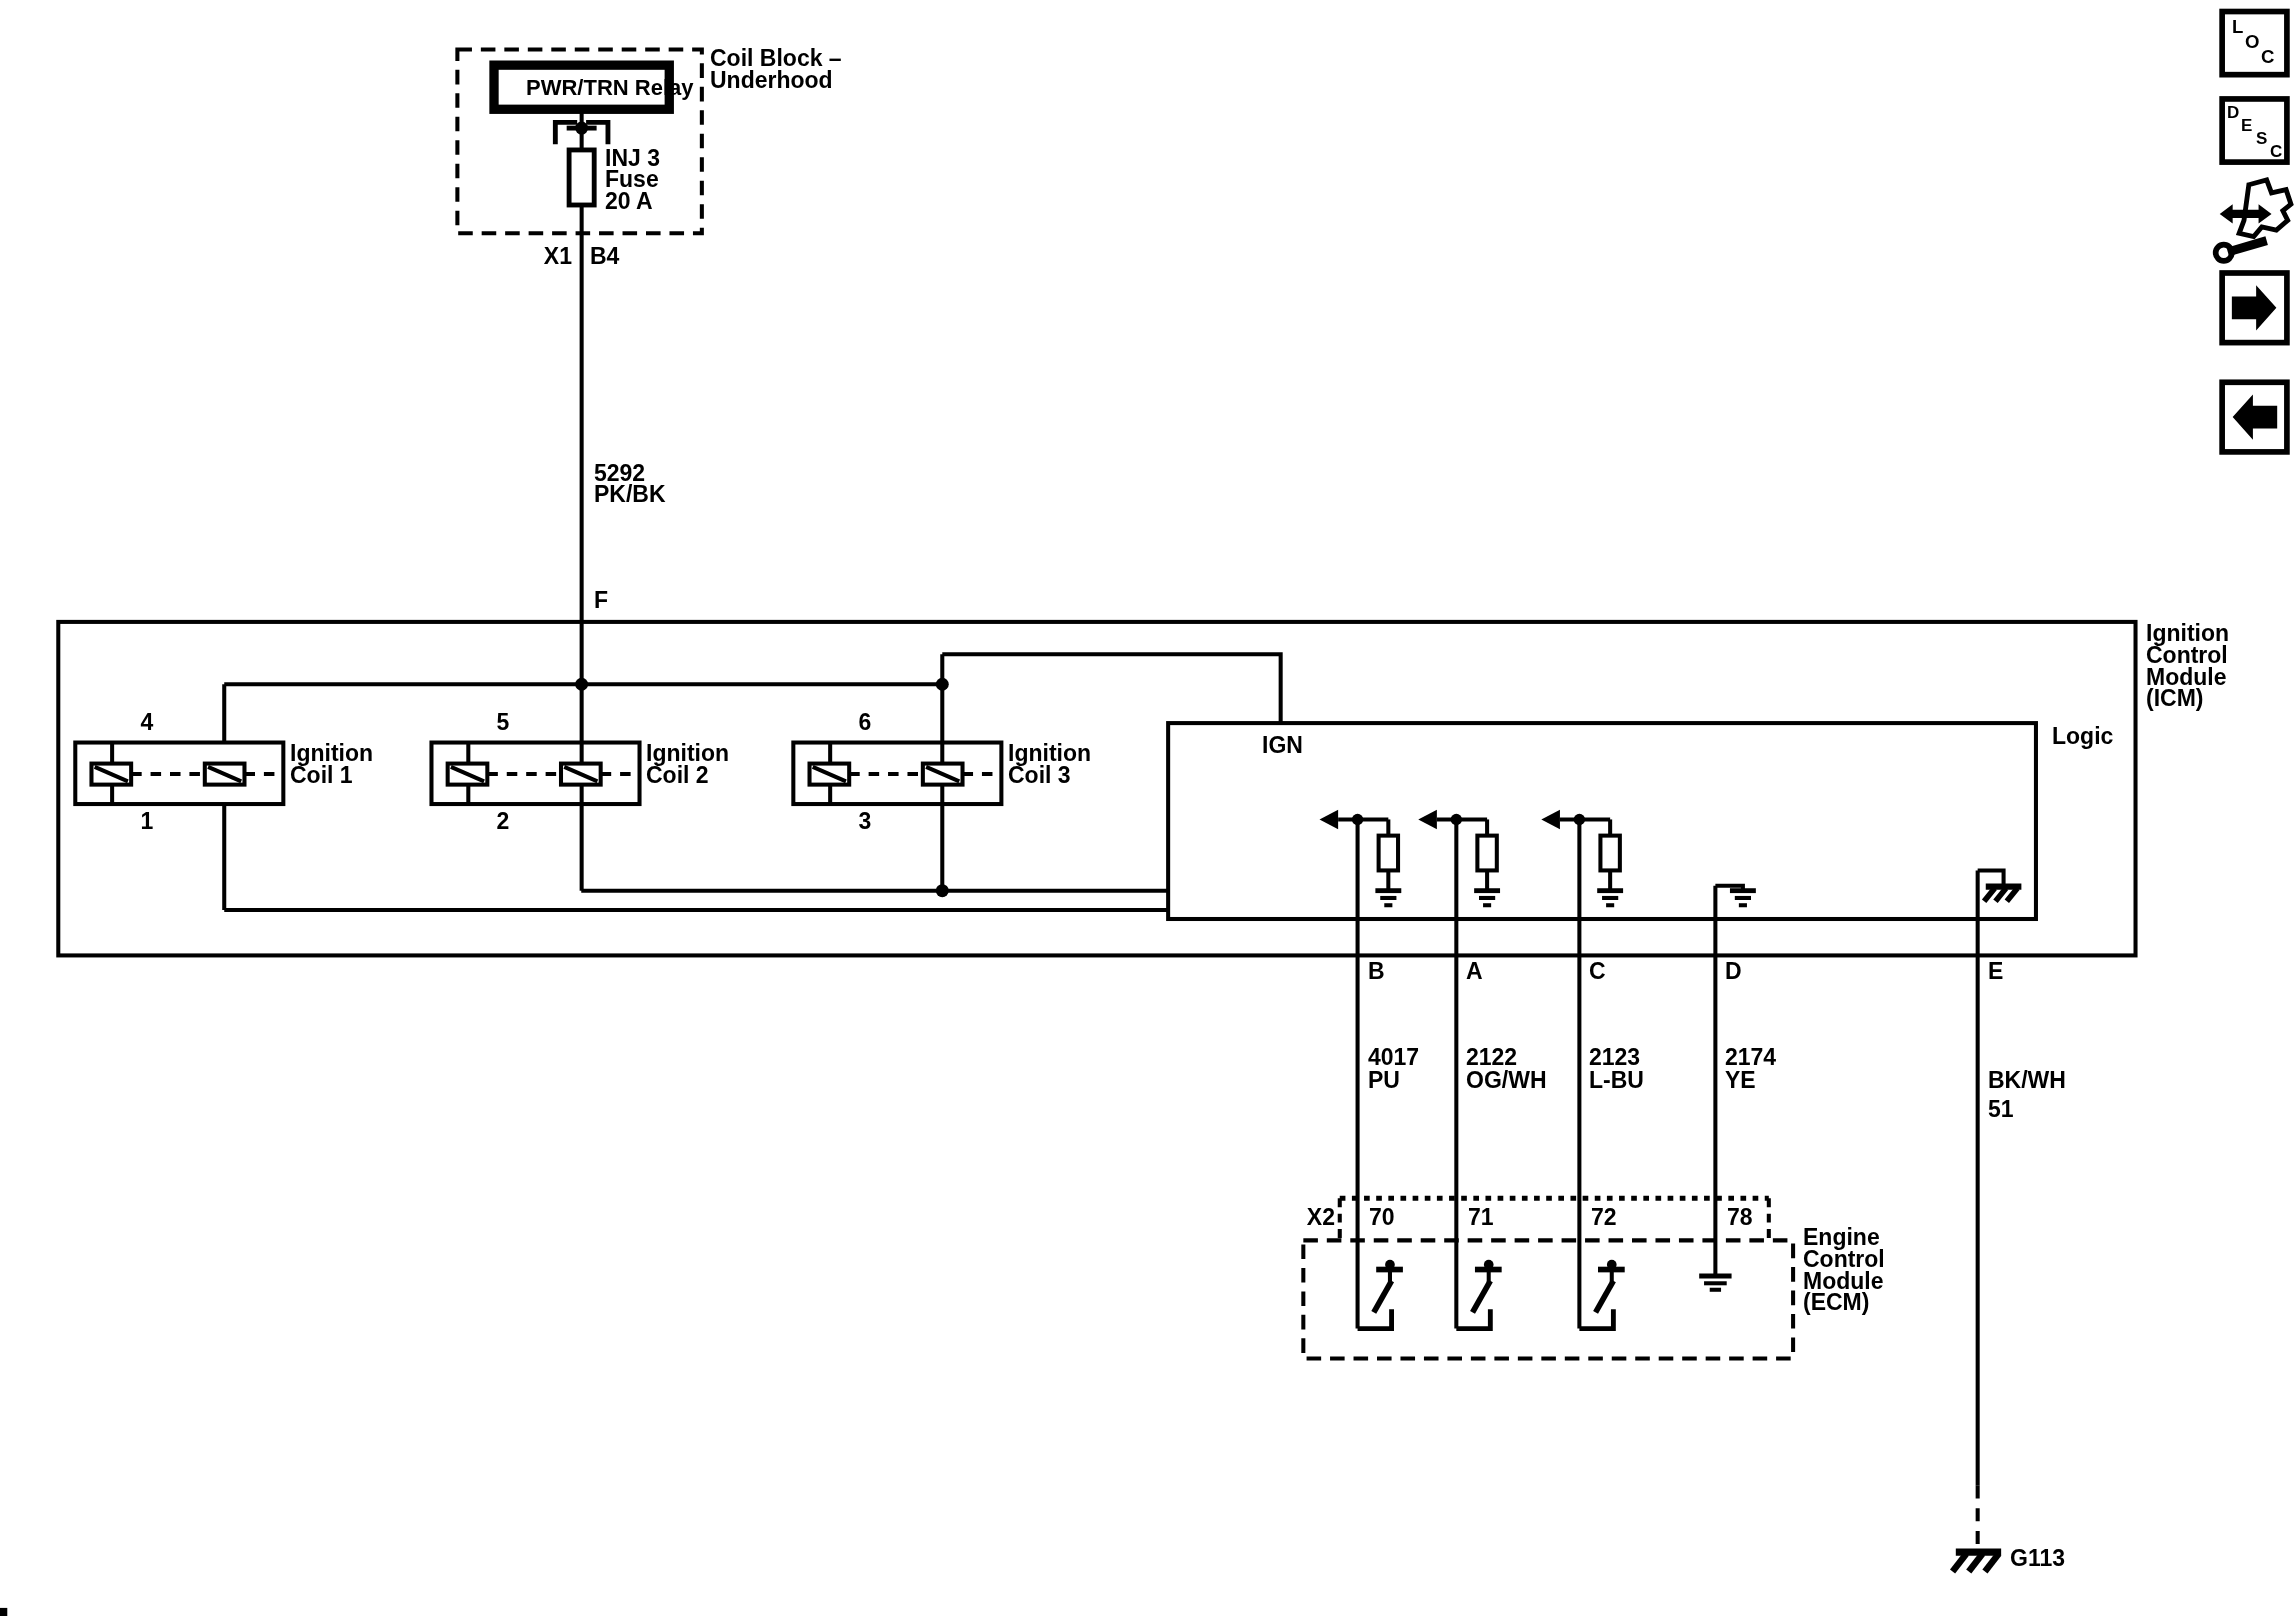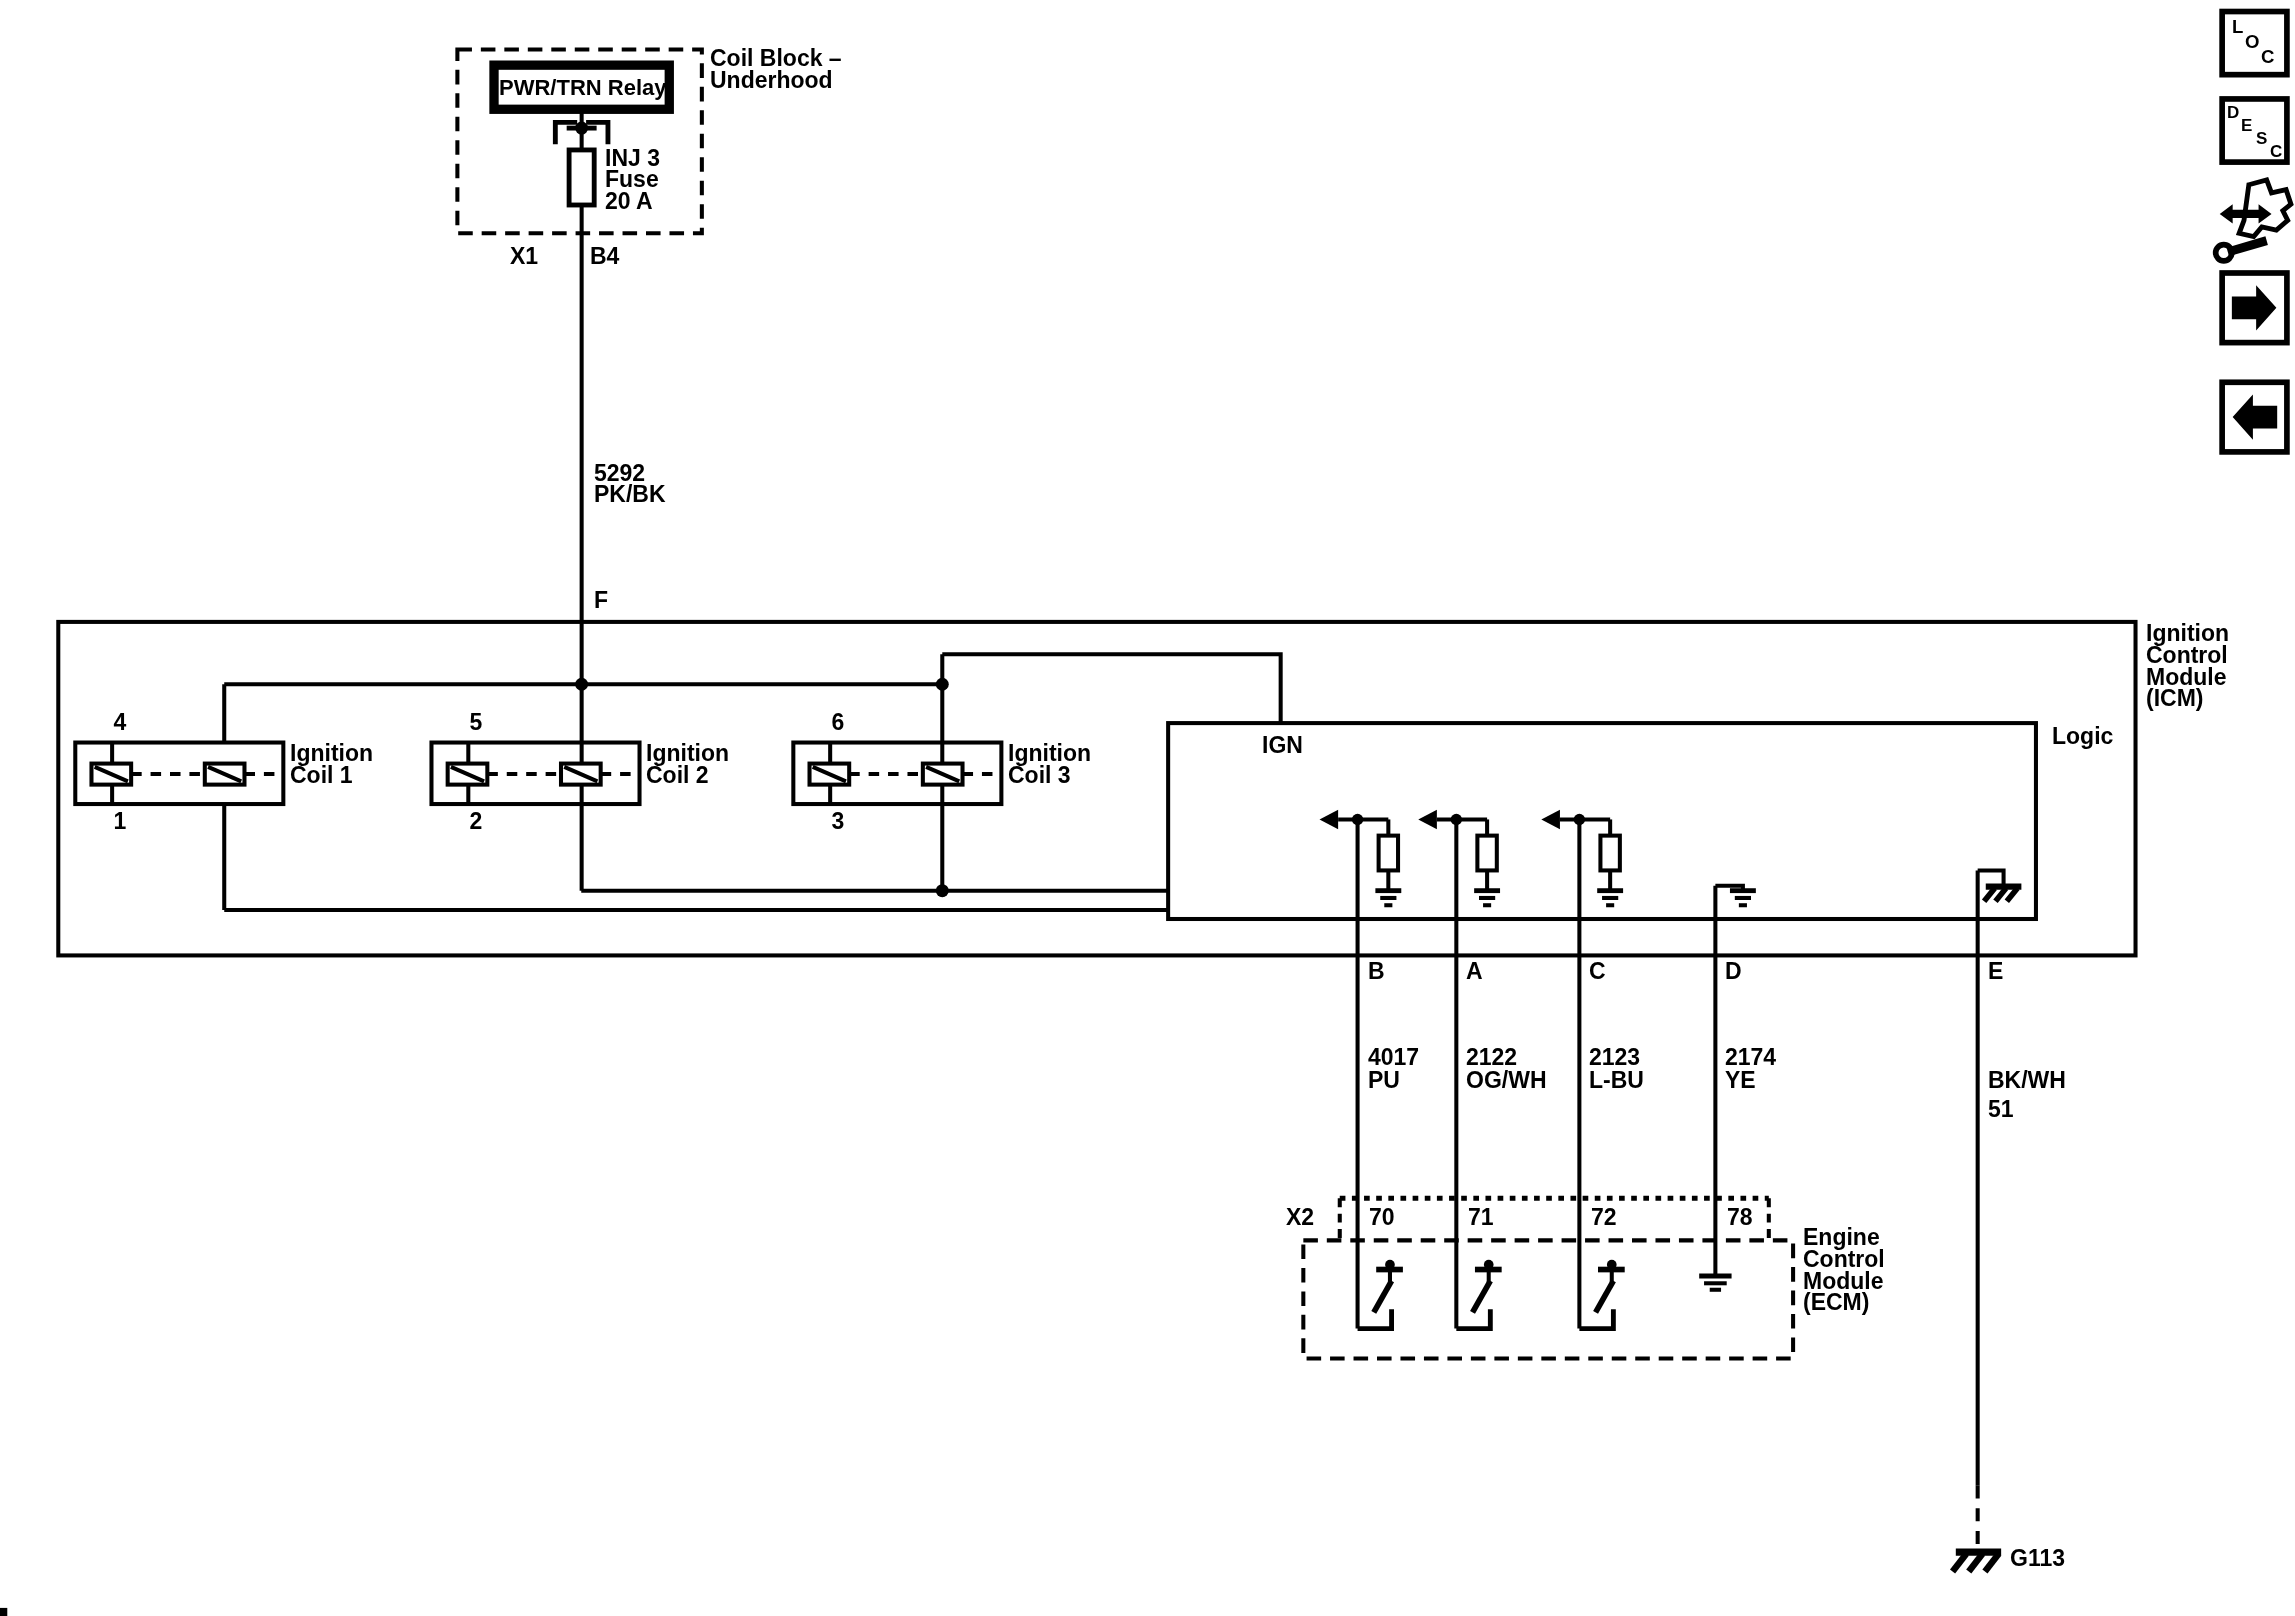--- a/index.html
+++ b/index.html
@@ -1,21 +1,21 @@
 <!DOCTYPE html>
 <html style="font-size:13px"><head>
 <meta charset="utf-8">
 <style>
   html,body{margin:0;padding:0;background:#fff;}
   .stage{position:relative;width:2295px;height:1617px;background:#fff;overflow:hidden;
          font-family:"Liberation Sans",sans-serif;}
   .stage svg{position:absolute;left:0;top:0;}
   .t{position:absolute;font:700 23px/1.02 "Liberation Sans",sans-serif;color:#000;white-space:nowrap;}
-  .tc{text-align:center;}
-  .tr{}
+  .tc{text-align:center;padding-left:27px;}
+  .tr{text-align:right;}
   .ic{font:700 18.6px/1 "Liberation Sans",sans-serif;position:absolute;color:#000;}
 </style>
 </head>
 <body>
 
 <div class="stage">
 
 <svg width="2295" height="1617" viewBox="0 0 2835 1997">
   <g stroke="#000" fill="none" stroke-width="5">
 

